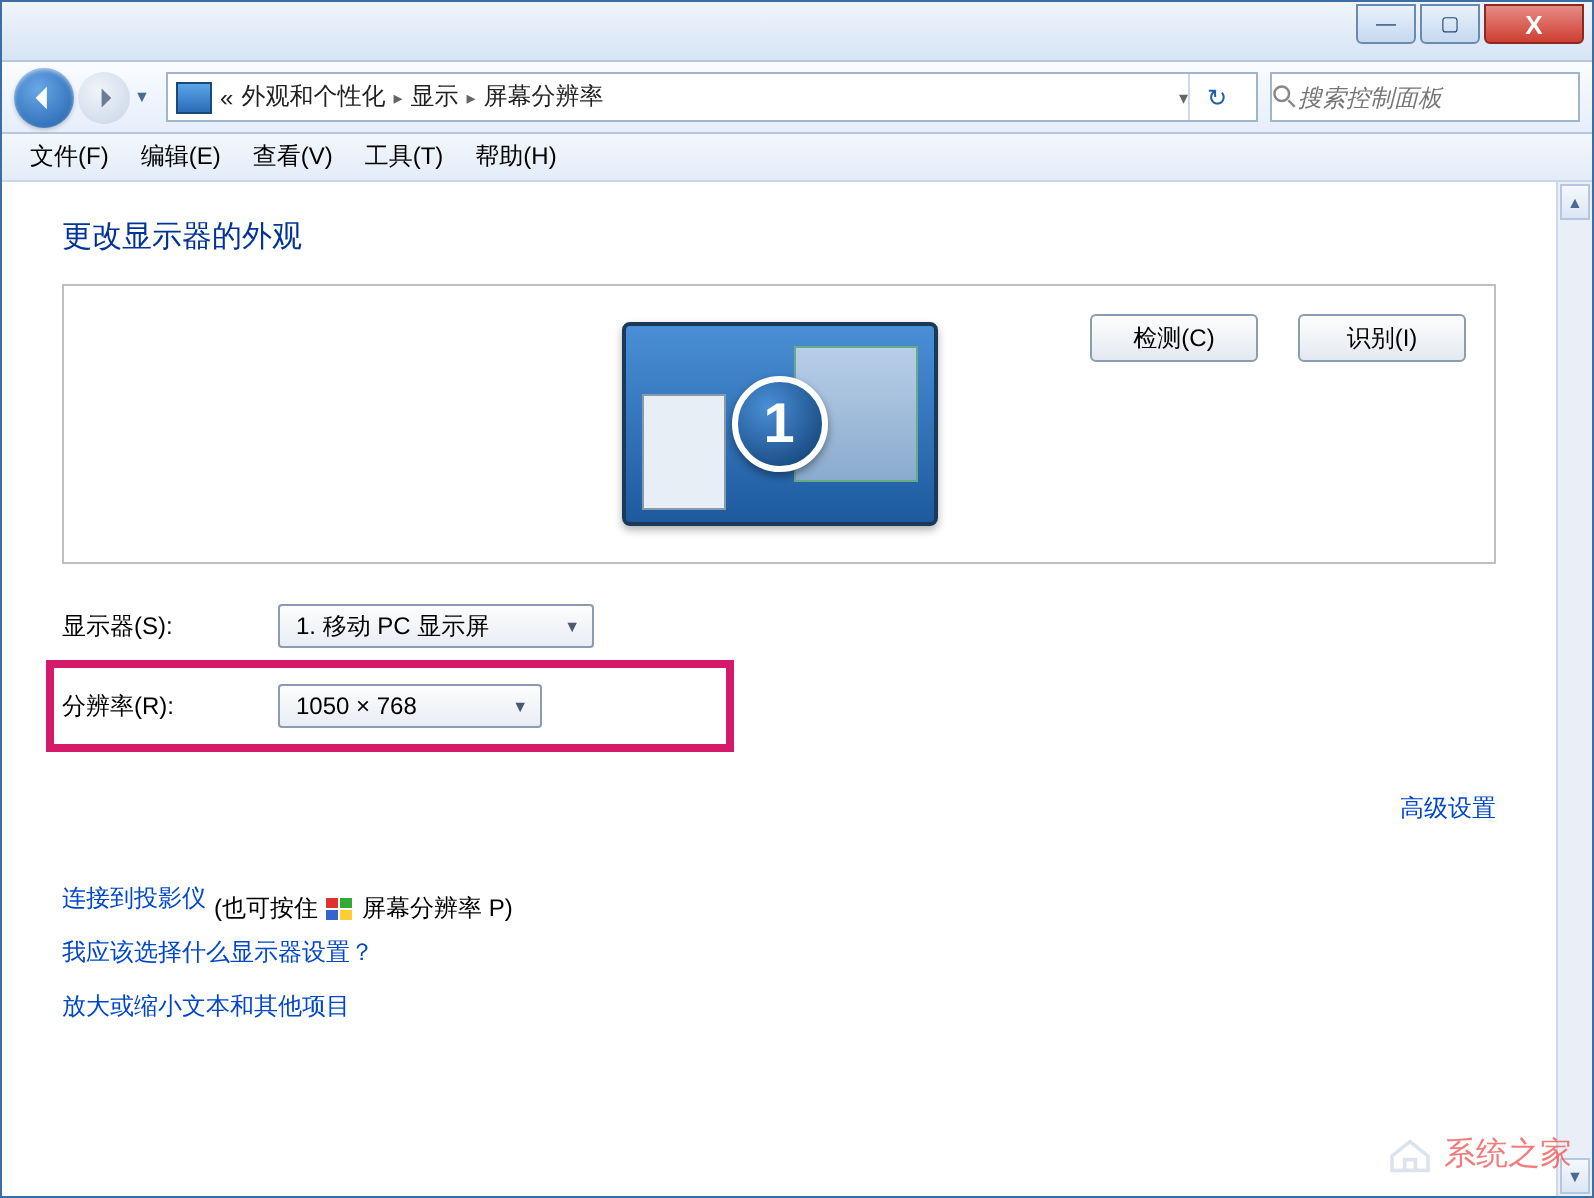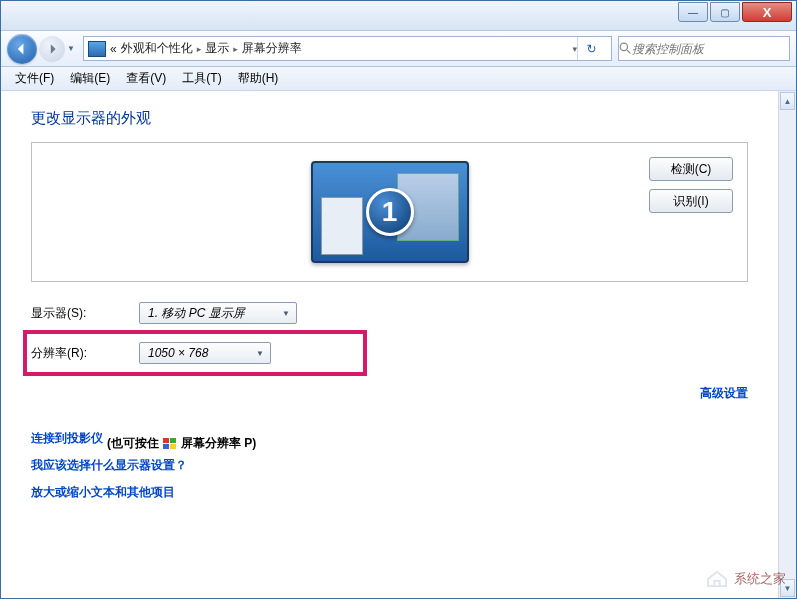--- a/index.html
+++ b/index.html
@@ -19,62 +19,62 @@
 .nav-fwd { background: radial-gradient(circle at 40% 35%, #f0f4fa, #c7d4e6); margin-left: 2px; width: 26px; height: 26px; }
 .nav-fwd svg { fill: #6b7c93; }
 .nav-dd { width: 12px; height: 20px; display: flex; align-items: center; justify-content: center; color: #4a6a92; font-size: 8px; }
 
 .addr { flex: 1; height: 25px; background: #fff; border: 1px solid #a0b4cf; display: flex; align-items: center; margin: 0 6px; }
 .addr-icon { width: 18px; height: 16px; margin: 0 4px; background: linear-gradient(to bottom,#5aa5e8,#2a6cb5); border: 1px solid #1a4a7a; }
 .addr-text { display: flex; align-items: center; gap: 4px; color: #222; }
 .addr-sep { color: #666; font-size: 9px; }
 .addr-refresh { width: 28px; height: 23px; border-left: 1px solid #cfd9e8; display: flex; align-items: center; justify-content: center; color: #1e5fa9; margin-right:6px; }
 
-.search { width: 172px; height: 25px; background: #fff; border: 1px solid #a0b4cf; display: flex; align-items: center; }
+.search { width: 155px; height: 25px; background: #fff; border: 1px solid #a0b4cf; display: flex; align-items: center; }
 .search-icon { width: 22px; display: flex; align-items: center; justify-content: center; color: #888; }
 .search-input { flex: 1; border: none; outline: none; font-size: 12px; color: #888; font-style: italic; background: transparent; }
 
 .menubar { height: 24px; background: linear-gradient(to bottom, #f3f7fc, #e3ecf8); border-bottom: 1px solid #c8d6ea; display: flex; align-items: center; padding: 0 6px; }
 .menu-item { padding: 2px 8px; }
 
 .content-wrap { display: flex; height: calc(100% - 90px); }
 .content { flex: 1; padding: 18px 30px; overflow: auto; }
 .scrollbar { width: 18px; background: #e9eef7; border-left: 1px solid #cfd9e8; display: flex; flex-direction: column; }
 .sb-btn { height: 18px; background: linear-gradient(#f4f8fd,#dbe6f4); border: 1px solid #b5c7de; margin: 1px; display:flex;align-items:center;justify-content:center;font-size:8px;color:#4a6a92; }
 .sb-track { flex: 1; }
 
 h1 { color: #003399; font-size: 15px; font-weight: normal; margin-bottom: 14px; }
 
 .preview-box { border: 1px solid #bfbfbf; padding: 18px; display: flex; align-items: center; justify-content: center; position: relative; margin-bottom: 20px; }
 .monitor { width: 158px; height: 102px; background: linear-gradient(to bottom,#4a8fd6,#1d5a9e); border: 2px solid #1a3a5a; border-radius: 4px; position: relative; display:flex; align-items:center; justify-content:center; box-shadow: 0 2px 4px rgba(0,0,0,.3); }
 .monitor-badge { width: 48px; height: 48px; border-radius: 50%; background: radial-gradient(circle at 35% 30%, #4a8fd6, #0c3a6e); border: 3px solid #fff; display:flex;align-items:center;justify-content:center;color:#fff;font-size:28px;font-weight:bold; box-shadow: 0 2px 4px rgba(0,0,0,.4); z-index:2; }
 .monitor-win1 { position:absolute; left:8px; bottom:6px; width:42px; height:58px; background:#e8eef6; border:1px solid #89a; }
 .monitor-win2 { position:absolute; right:8px; top:10px; width:62px; height:68px; background:linear-gradient(#b8cee8,#8aabce); border:1px solid #6a8; }
-.preview-btns { position: absolute; right: 14px; top: 14px; display:flex; flex-direction:column; gap:8px; }
+.preview-btns { position: absolute; right: 14px; top: 14px; display:flex; gap:20px; }
 .win-btn { min-width: 84px; height: 24px; padding: 0 14px; background: linear-gradient(to bottom,#fdfdfd,#e4e9f0); border: 1px solid #8a9bb2; border-radius: 3px; display:flex;align-items:center;justify-content:center; }
 
 .field-row { display: flex; align-items: center; margin-bottom: 18px; }
 .field-label { width: 108px; }
-.droplike { height: 22px; min-width: 140px; background: linear-gradient(to bottom,#fdfdfd,#e8edf4); border: 1px solid #8a9bb2; border-radius: 2px; display: flex; align-items: center; padding: 0 22px 0 8px; position: relative; font-style: italic; }
+.droplike { height: 22px; min-width: 140px; background: linear-gradient(to bottom,#fdfdfd,#e8edf4); border: 1px solid #8a9bb2; border-radius: 2px; display: flex; align-items: center; padding: 0 22px 0 8px; position: relative; }
 .droplike::after { content: "▼"; position: absolute; right: 6px; font-size: 8px; color: #4a5a72; }
 
 .highlight { border: 4px solid #d61a6a; padding: 8px 4px; margin: -12px 0 6px -8px; width: 344px; }
 .highlight .field-row { margin-bottom: 0; }
 
-.links { margin-top: 9px; font-weight: bold; }
+.links { margin-top: 20px; }
 .link-right { text-align: right; margin-bottom: 18px; }
 .link { color: #0046cc; cursor: pointer; display: inline-block; margin-bottom: 10px; }
 .link-row { display:flex; align-items:center; gap:4px; }
 .win-logo { display:inline-block; width:14px; height:12px; background:
   linear-gradient(#d33,#d33) 0 0/6px 5px no-repeat,
   linear-gradient(#3a3,#3a3) 7px 0/6px 5px no-repeat,
   linear-gradient(#36c,#36c) 0 6px/6px 5px no-repeat,
   linear-gradient(#fc3,#fc3) 7px 6px/6px 5px no-repeat; }
 
-.watermark { position:absolute; right:10px; bottom:10px; color:#7f1d1d; font-size:13px; display:flex; align-items:center; gap:6px; opacity:.7; pointer-events:none; }
+.watermark { position:absolute; right:10px; bottom:10px; color:#ef4444; font-size:16px; display:flex; align-items:center; gap:6px; opacity:.7; pointer-events:none; }
 .watermark svg { fill:#cfd8e4; }
 </style>
 </head>
 <body>
 
 <div class="window">
 
   <div class="titlebar">
     <div class="titlebar-btns">
       <div class="titlebar-btn">—</div>

